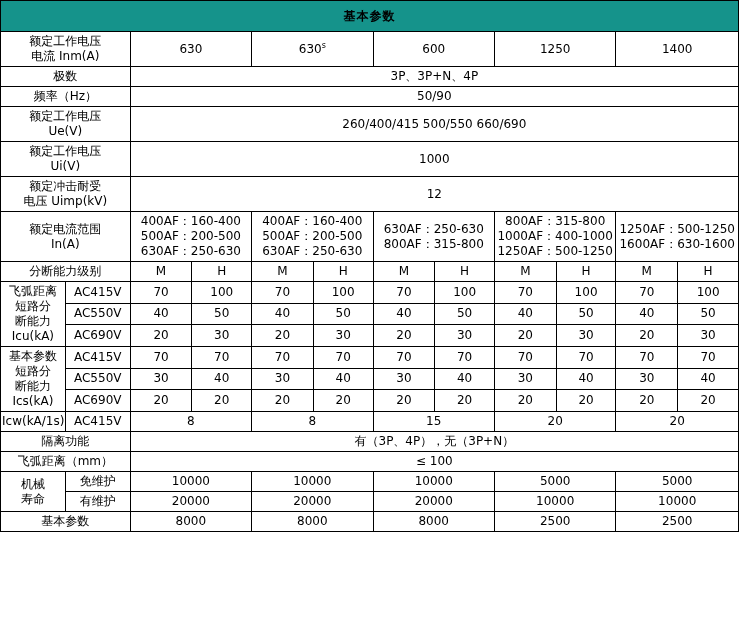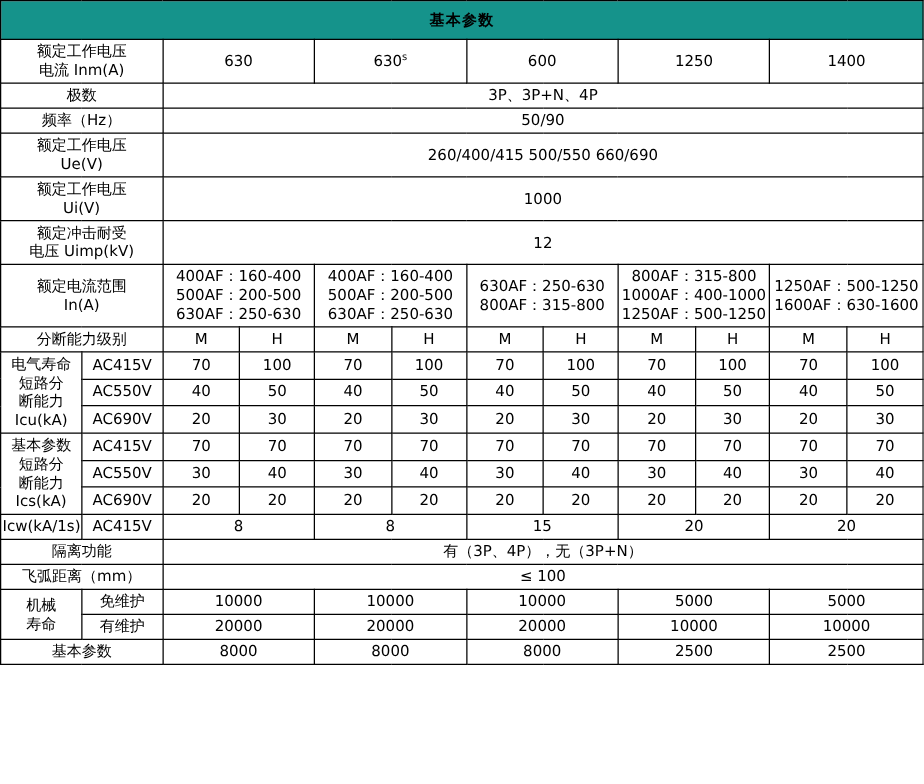--- a/index.html
+++ b/index.html
@@ -151,21 +151,21 @@
     <td class="grade">H</td>
     <td class="grade">M</td>
     <td class="grade">H</td>
     <td class="grade">M</td>
     <td class="grade">H</td>
     <td class="grade">M</td>
     <td class="grade">H</td>
   </tr>
 
   <tr>
-    <td class="rowhead-small" rowspan="3" style="white-space:pre-line">电气寿命
+    <td class="rowhead-small" rowspan="3" style="white-space:pre-line">飞弧距离
 短路分
 断能力
 Icu(kA)</td>
     <td class="sub-label">AC415V</td>
     <td class="val">70</td>
     <td class="val">100</td>
     <td class="val">70</td>
     <td class="val">100</td>
     <td class="val">70</td>
     <td class="val">100</td>

